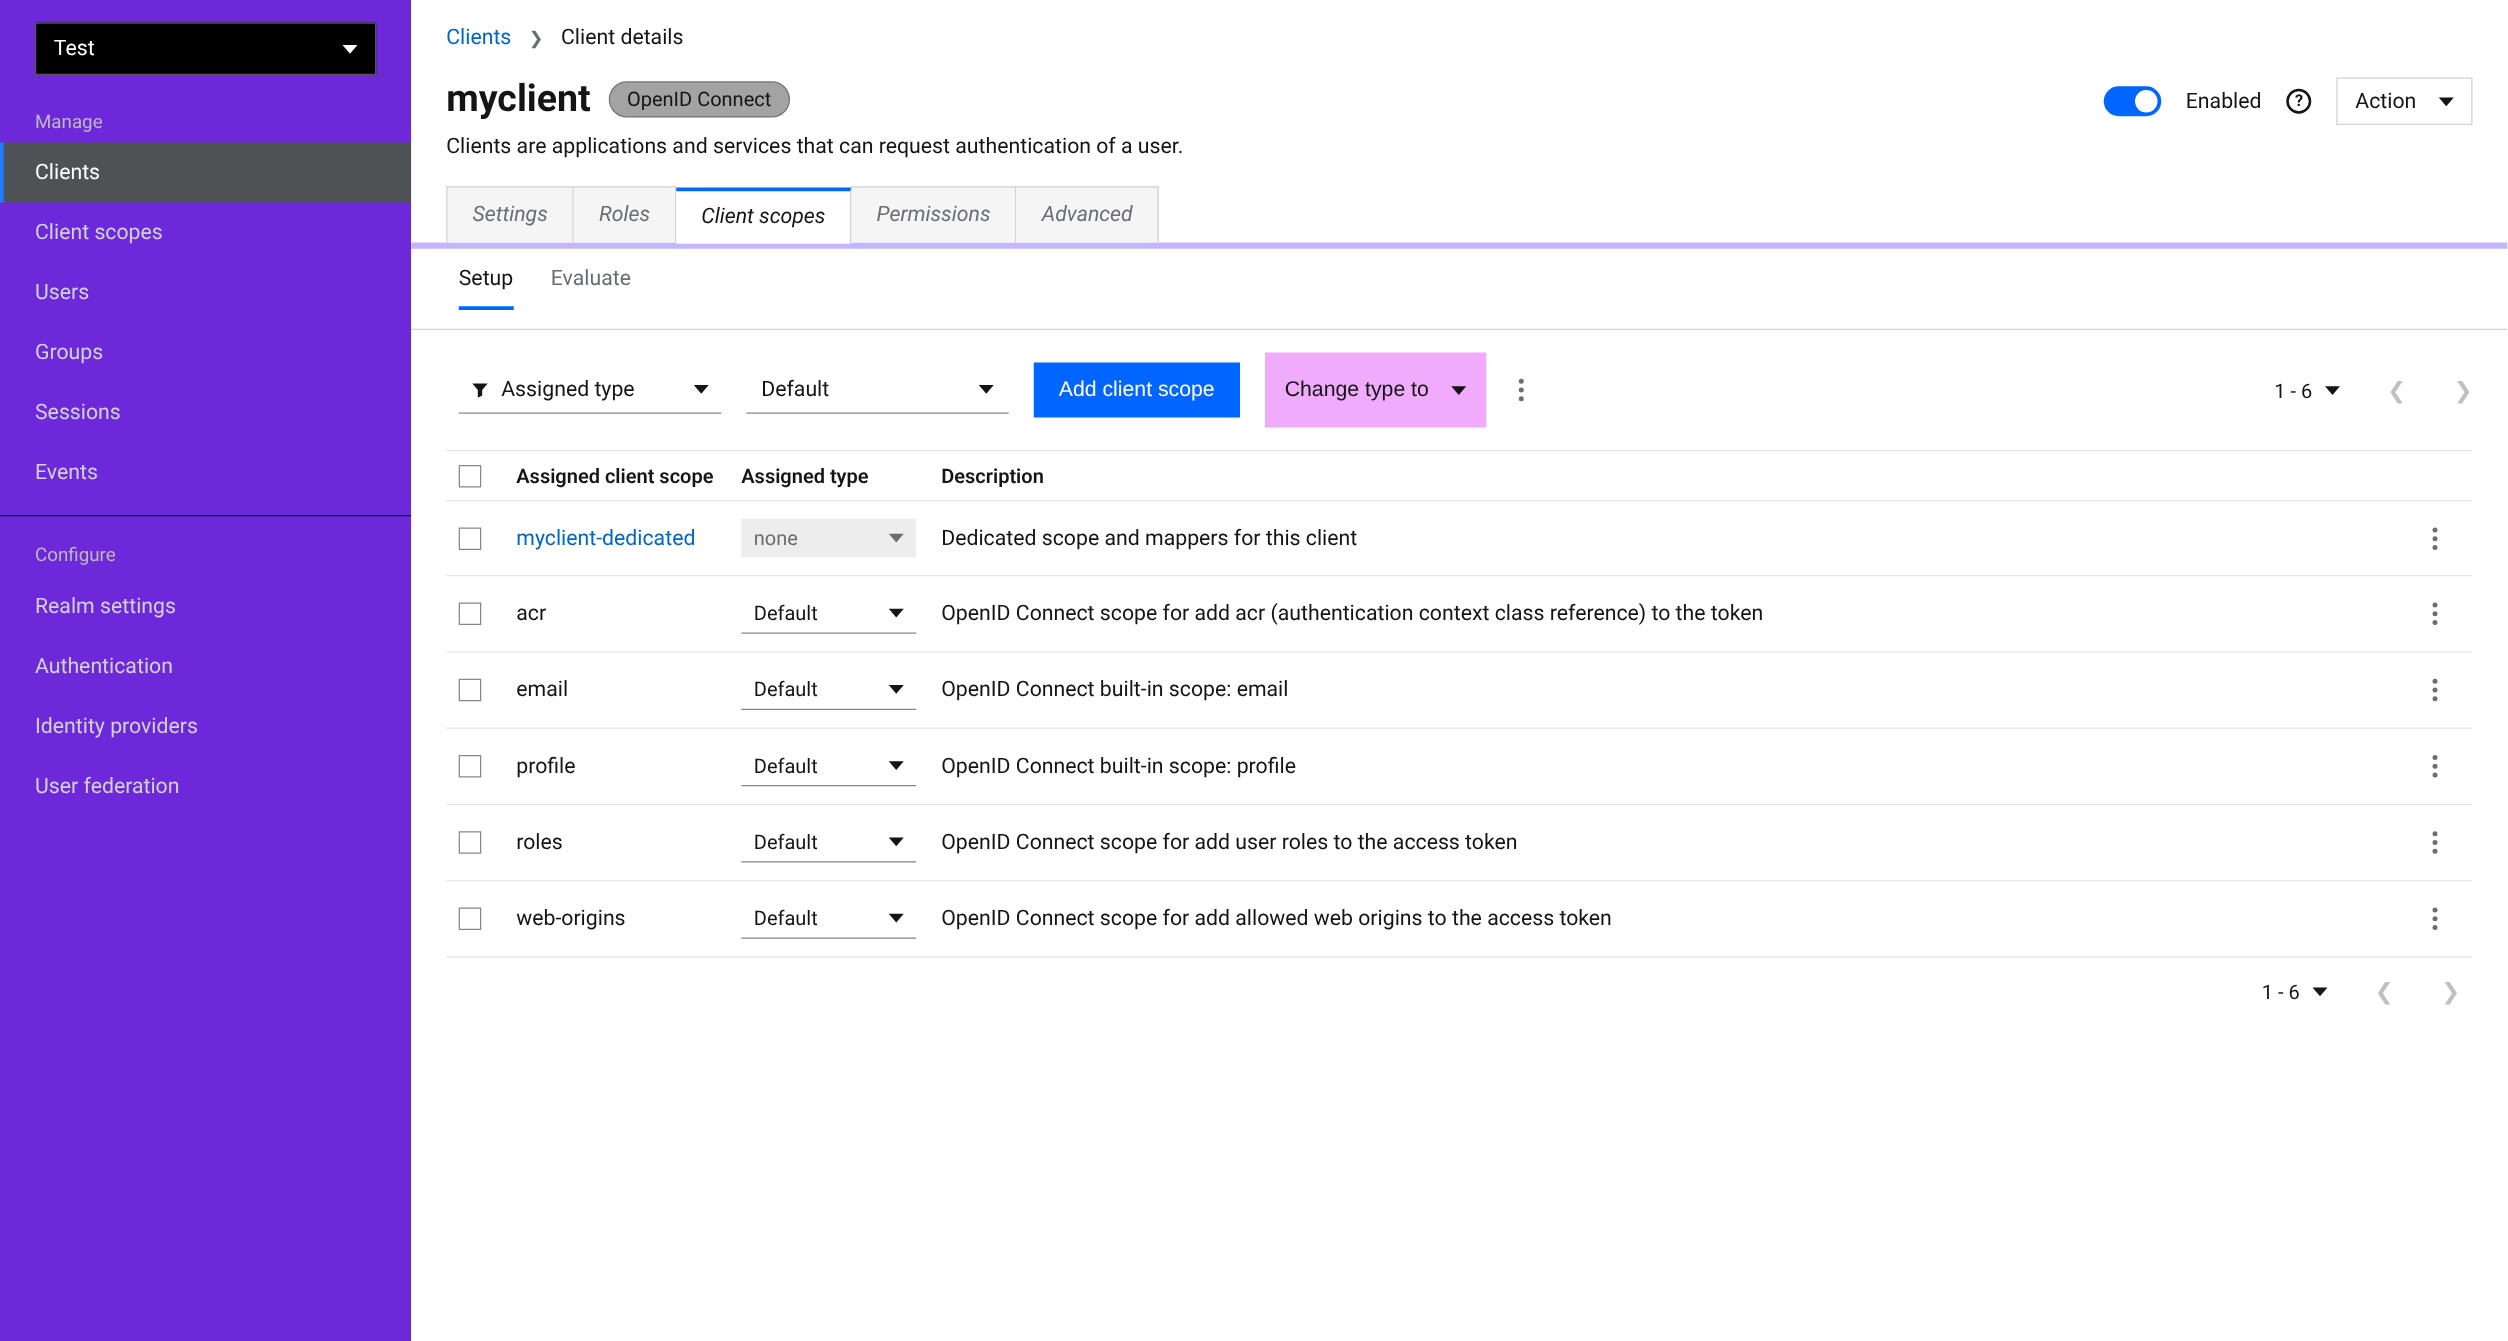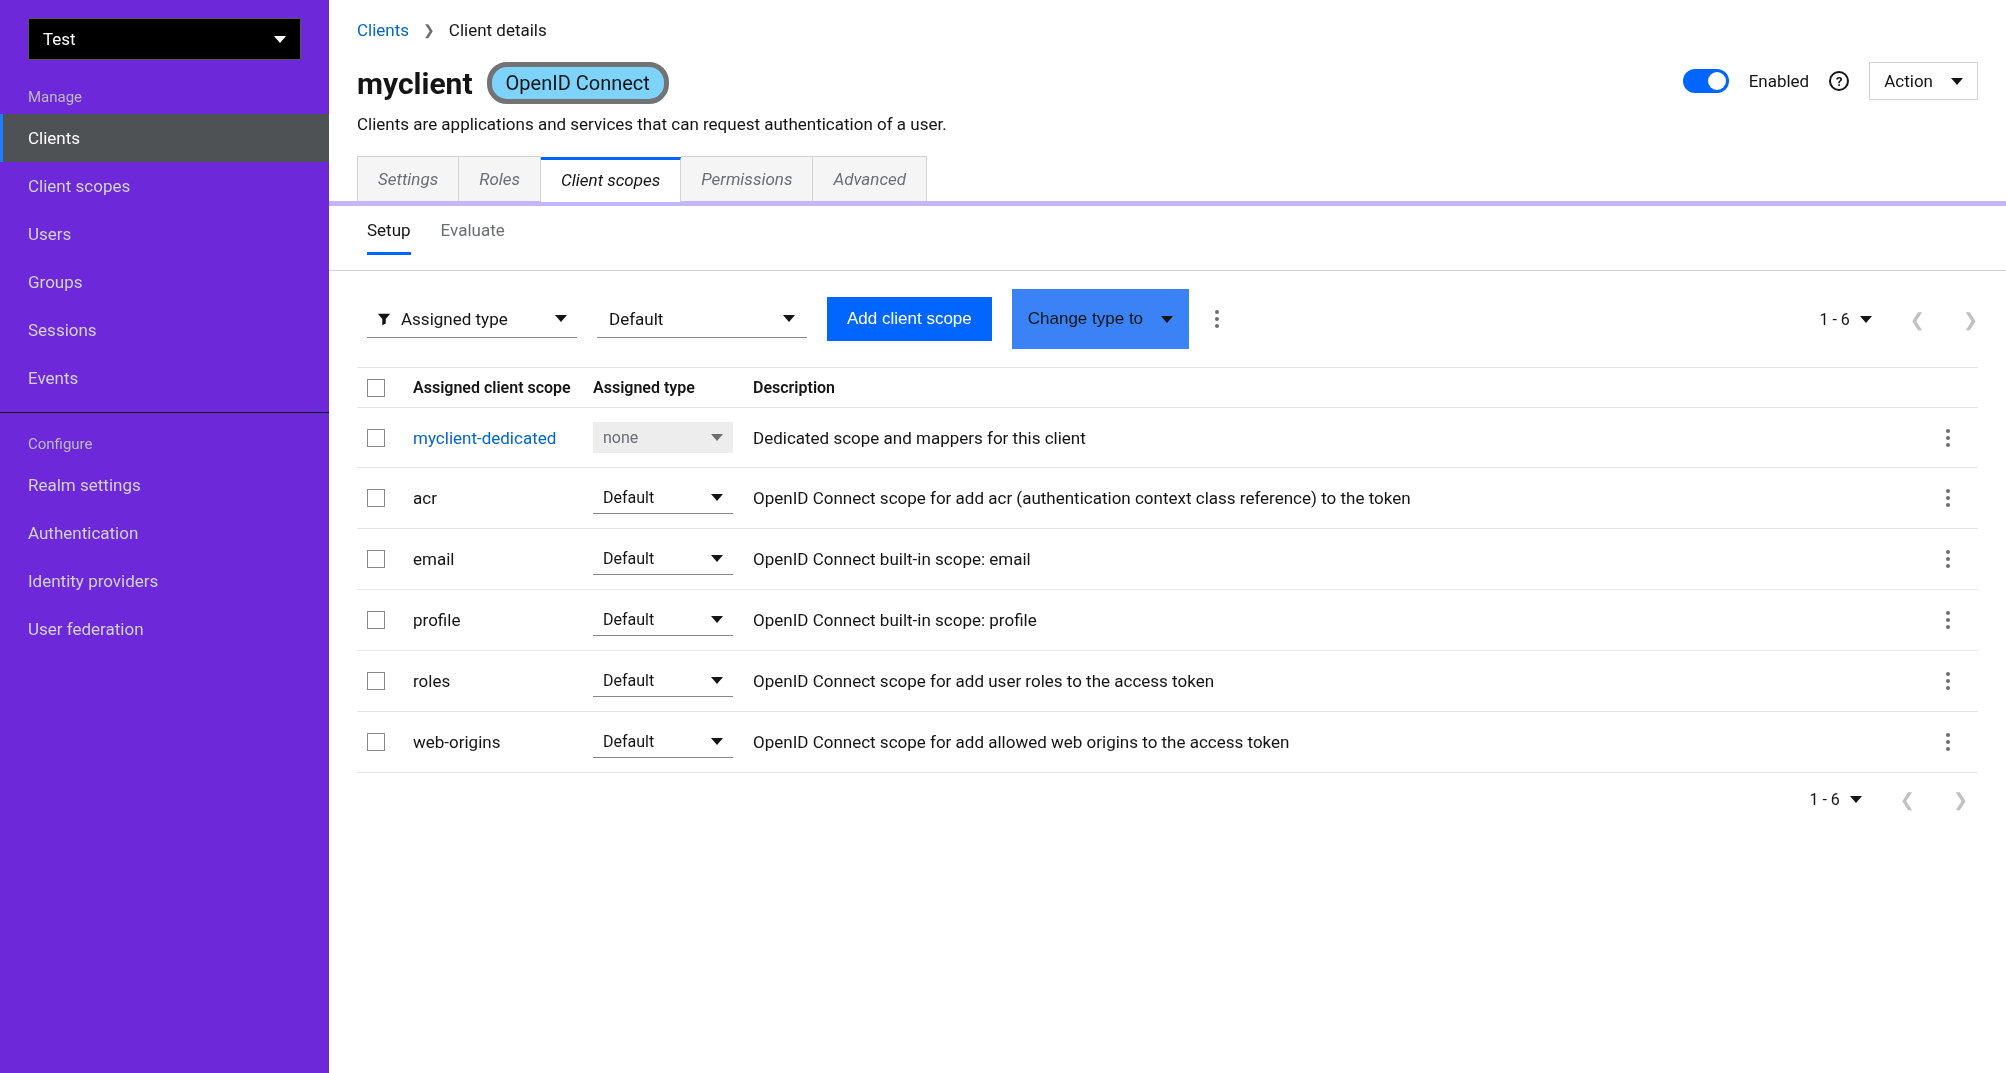--- a/index.html
+++ b/index.html
@@ -19,21 +19,21 @@
   
   .main { flex:1; background:#fff; padding:0; }
   .pad { padding: 20px 28px 0 28px; }
   .breadcrumb { display:flex; align-items:center; gap:14px; font-size:17px; }
   .bc-link { color:#0066cc; }
   .bc-chevron { color:#6a6e73; font-size:14px; }
   .bc-current { color:#151515; }
   .header-row { display:flex; align-items:flex-start; justify-content:space-between; margin-top:22px; }
   .title-area { display:flex; align-items:center; gap:14px; }
   h1 { font-size:30px; font-weight:700; }
-  .pill { border:5px solid #737373; border-radius:20px; padding:4px 14px; font-size:20px; color:#151515; background:#7dd3fc; }
+  .pill { border:1px solid #737373; border-radius:20px; padding:4px 14px; font-size:16px; color:#151515; background:#a3a3a3; }
   .header-controls { display:flex; align-items:center; gap:20px; }
   .toggle { width:46px; height:24px; border-radius:12px; background:#0066ff; position:relative; }
   .toggle .knob { width:18px; height:18px; background:#fff; border-radius:50%; position:absolute; top:3px; right:3px; }
   .help-icon { width:20px; height:20px; border:2px solid #151515; border-radius:50%; display:flex; align-items:center; justify-content:center; font-size:13px; font-weight:bold; }
   .action-select { border:1px solid #d2d2d2; padding:8px 14px; display:flex; align-items:center; gap:18px; font-size:17px; }
   .subtitle { margin-top:10px; font-size:17px; color:#151515; }
   
   .tabs-outer { margin-top:22px; border-bottom:5px solid #c4b5fd; display:flex;font-style:italic; }
   .tabs-outer .spacer { width:28px; }
   .tab { padding:12px 20px; font-size:17px; color:#6a6e73; background:#f5f5f5; border:1px solid #d2d2d2; border-bottom:none; margin-right:0; cursor:pointer; }
@@ -42,21 +42,21 @@
   .subtabs { display:flex; gap:30px; padding:14px 0 15px 38px; border-bottom:1px solid #d2d2d2; }
   .subtab { padding-bottom:12px; font-size:17px; color:#6a6e73; cursor:pointer; }
   .subtab.active { color:#151515; border-bottom:3px solid #0066ff; }
   
   .toolbar { display:flex; align-items:center; gap:20px; padding:18px 0 18px 10px; }
   .filter-box { display:flex; align-items:center; gap:10px; padding:8px 10px; border-bottom:1px solid #888; min-width:210px; justify-content:space-between; }
   .filter-box .fl { display:flex; gap:10px; align-items:center; }
   .filter-icon svg { width:14px; height:14px; display:block; }
   .select-box { display:flex; align-items:center; justify-content:space-between; padding:8px 12px; border-bottom:1px solid #888; min-width:210px; font-size:17px; }
   .btn-primary { background:#0066ff; color:#fff; border:none; padding:12px 20px; font-size:17px; cursor:pointer; }
-  .btn-secondary { background:#3b82f6; color:#151515; border:none; padding:20px 16px; font-size:17px; display:flex; align-items:center; gap:18px; cursor:pointer; }
+  .btn-secondary { background:#f0abfc; color:#151515; border:none; padding:20px 16px; font-size:17px; display:flex; align-items:center; gap:18px; cursor:pointer; }
   .kebab { display:flex; flex-direction:column; gap:3px; padding:6px; cursor:pointer; }
   .kebab span { width:4px; height:4px; background:#6a6e73; border-radius:50%; display:block; }
   .pager { display:flex; align-items:center; gap:38px; margin-left:auto; font-size:16px; }
   .pager .arrow { color:#c0c0c0; font-size:18px; }
   
   .table { width:100%; }
   .table-head { display:flex; align-items:center; padding:10px 10px; border-top:1px solid #e5e5e5; border-bottom:1px solid #e5e5e5; font-weight:600; font-size:16px; }
   .table-row { display:flex; align-items:center; padding:14px 10px; border-bottom:1px solid #e5e5e5; font-size:17px; }
   .col-check { width:46px; display:flex; align-items:center; }
   .checkbox { width:18px; height:18px; border:1px solid #888; background:#fff; }

